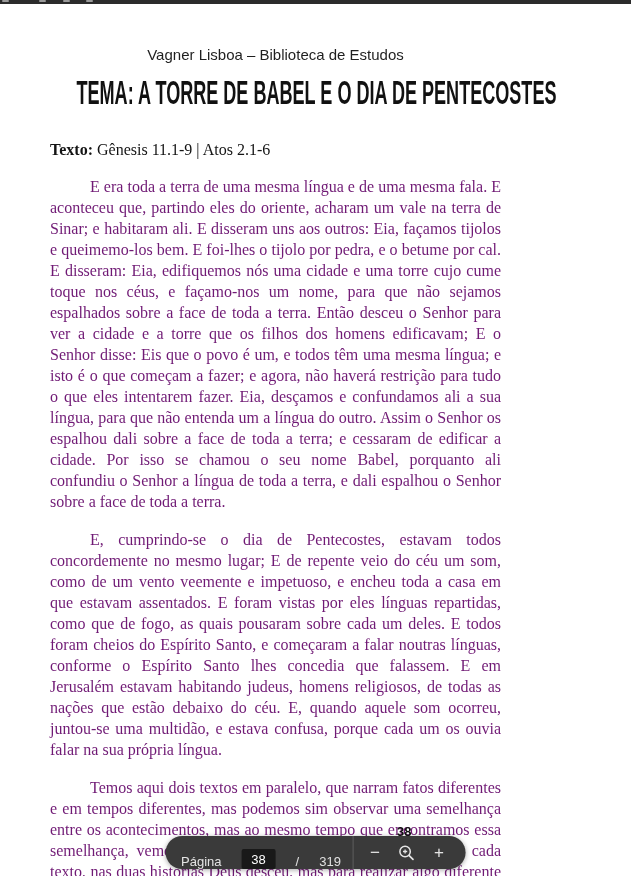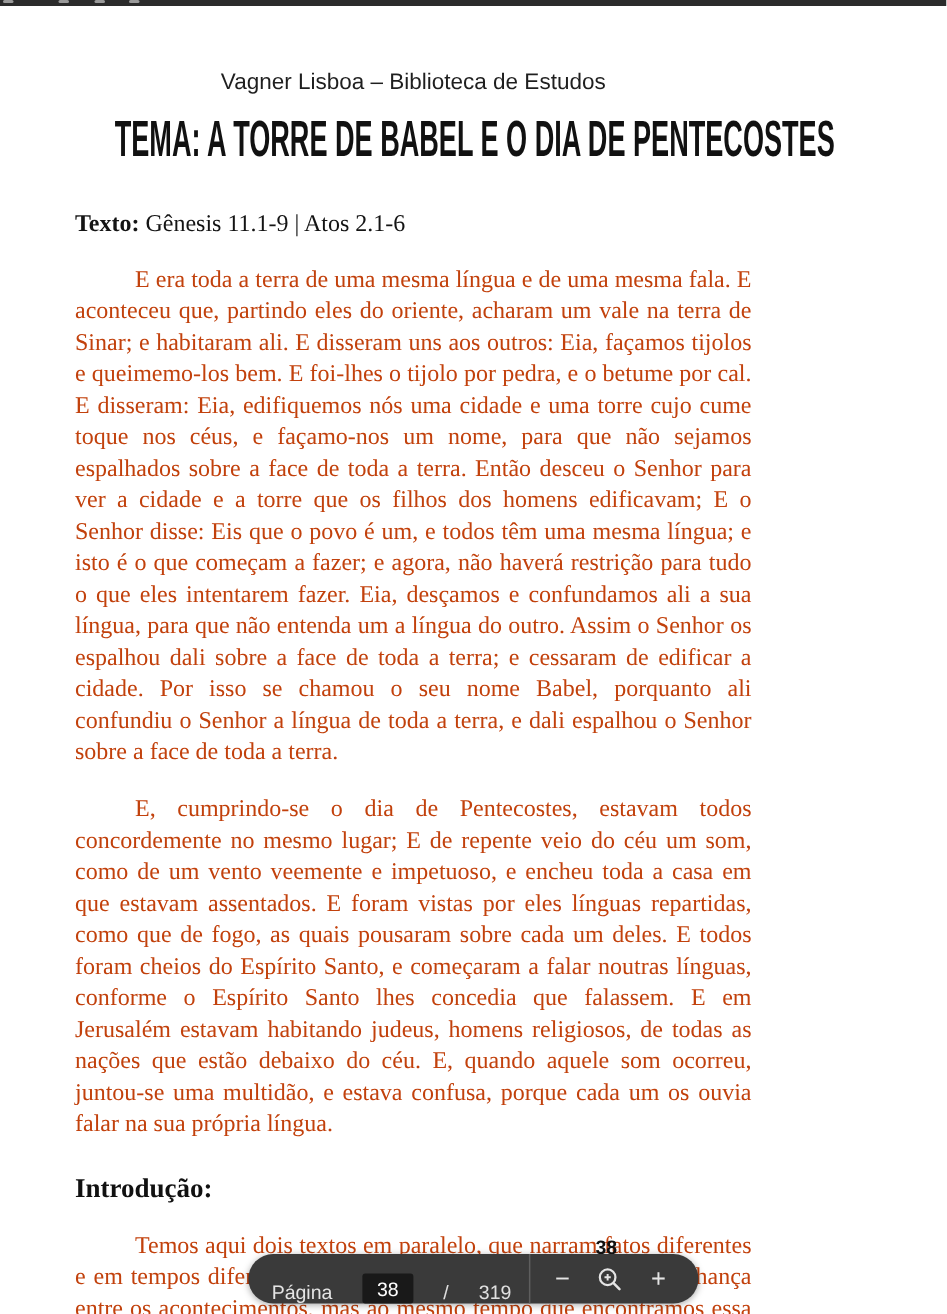--- a/index.html
+++ b/index.html
@@ -25,21 +25,21 @@
   }
   .title-wrap{margin-top:10px;}
   .title-wrap svg{display:block;margin:0 auto;}
   .texto-line{
     margin-top:28px;font-family:"Liberation Serif",serif;font-size:16px;color:#141414;
   }
   .texto-line b{font-weight:bold;}
   p.body-par{
     margin:0;margin-top:17px;
     font-family:"Liberation Serif",serif;font-size:16px;line-height:21px;
-    text-align:justify;text-indent:40px;color:#c2410c;
+    text-align:justify;text-indent:40px;color:#701a75;
   }
   .intro-heading{
     margin-top:22px;font-family:"Liberation Serif",serif;font-weight:bold;
     font-size:18px;color:#111111;
   }
   
   .doc-page-number{
     position:absolute;left:397px;top:824px;font-size:13px;font-weight:bold;
     color:#111111;z-index:8;font-family:"Liberation Sans",sans-serif;
   }
@@ -89,21 +89,20 @@
   </div>
 
   <div class="texto-line">
     <b>Texto:</b><span> Gênesis 11.1-9 | Atos 2.1-6</span>
   </div>
 
   <p class="body-par">E era toda a terra de uma mesma língua e de uma mesma fala. E aconteceu que, partindo eles do oriente, acharam um vale na terra de Sinar; e habitaram ali. E disseram uns aos outros: Eia, façamos tijolos e queimemo-los bem. E foi-lhes o tijolo por pedra, e o betume por cal. E disseram: Eia, edifiquemos nós uma cidade e uma torre cujo cume toque nos céus, e façamo-nos um nome, para que não sejamos espalhados sobre a face de toda a terra. Então desceu o Senhor para ver a cidade e a torre que os filhos dos homens edificavam; E o Senhor disse: Eis que o povo é um, e todos têm uma mesma língua; e isto é o que começam a fazer; e agora, não haverá restrição para tudo o que eles intentarem fazer. Eia, desçamos e confundamos ali a sua língua, para que não entenda um a língua do outro. Assim o Senhor os espalhou dali sobre a face de toda a terra; e cessaram de edificar a cidade. Por isso se chamou o seu nome Babel, porquanto ali confundiu o Senhor a língua de toda a terra, e dali espalhou o Senhor sobre a face de toda a terra.</p>
 
   <p class="body-par">E, cumprindo-se o dia de Pentecostes, estavam todos concordemente no mesmo lugar; E de repente veio do céu um som, como de um vento veemente e impetuoso, e encheu toda a casa em que estavam assentados. E foram vistas por eles línguas repartidas, como que de fogo, as quais pousaram sobre cada um deles. E todos foram cheios do Espírito Santo, e começaram a falar noutras línguas, conforme o Espírito Santo lhes concedia que falassem. E em Jerusalém estavam habitando judeus, homens religiosos, de todas as nações que estão debaixo do céu. E, quando aquele som ocorreu, juntou-se uma multidão, e estava confusa, porque cada um os ouvia falar na sua própria língua.</p>
 
-  <div class="intro-heading">Introdução:</div>
 
   <p class="body-par">Temos aqui dois textos em paralelo, que narram fatos diferentes e em tempos diferentes, mas podemos sim observar uma semelhança entre os acontecimentos, mas ao mesmo tempo que encontramos essa semelhança, vemos que a reação de Deus foi diferente para cada texto, nas duas histórias Deus desceu, mas para realizar algo diferente e nessa mensagem vamos observar essas semelhanças e o que essas duas histórias tem para nos ensinar, eu tenho certeza que Deus falará conosco de uma forma diferente e Ele mais uma vez será glorificado.</p>
 
 </div>
 
 <div class="doc-page-number">38</div>
 
 <div class="pager">
   <div class="left-group">
     <span>Página</span>

